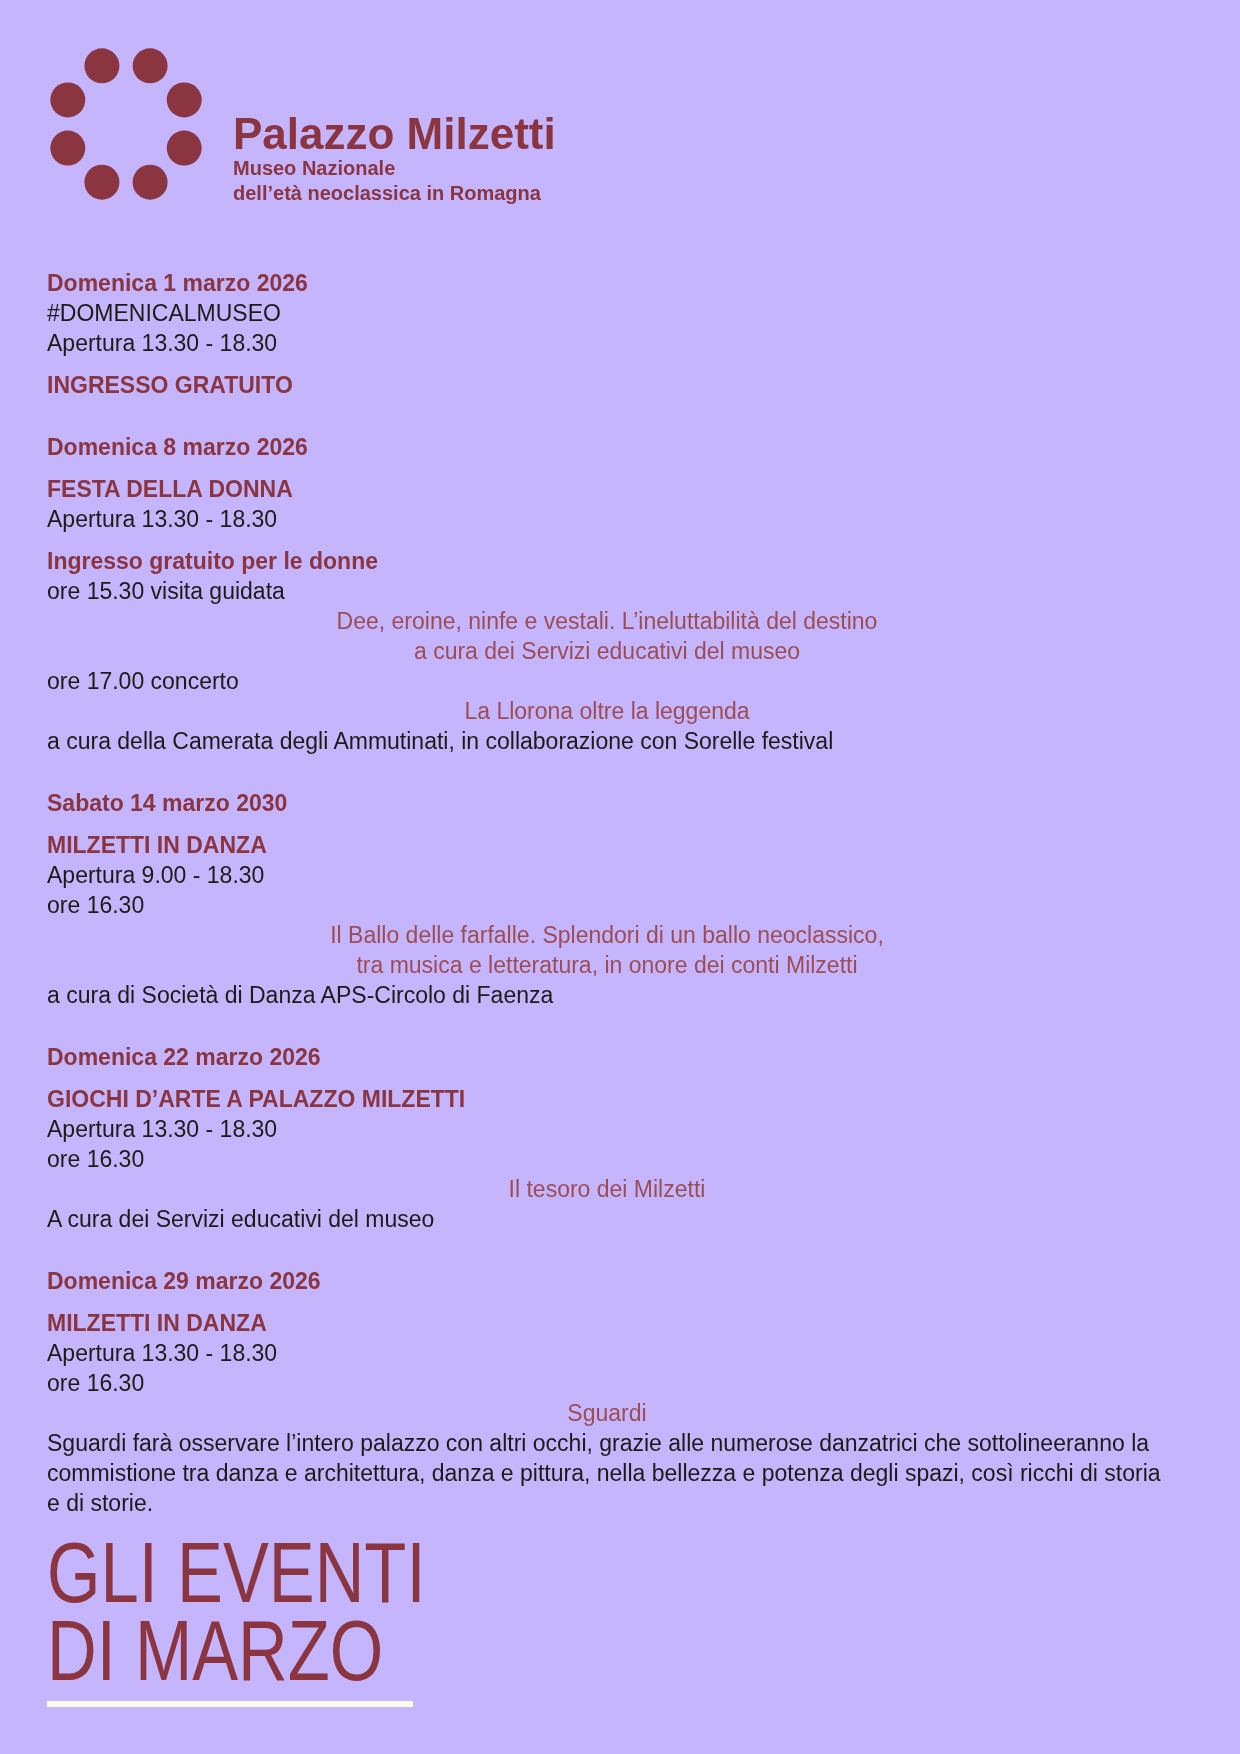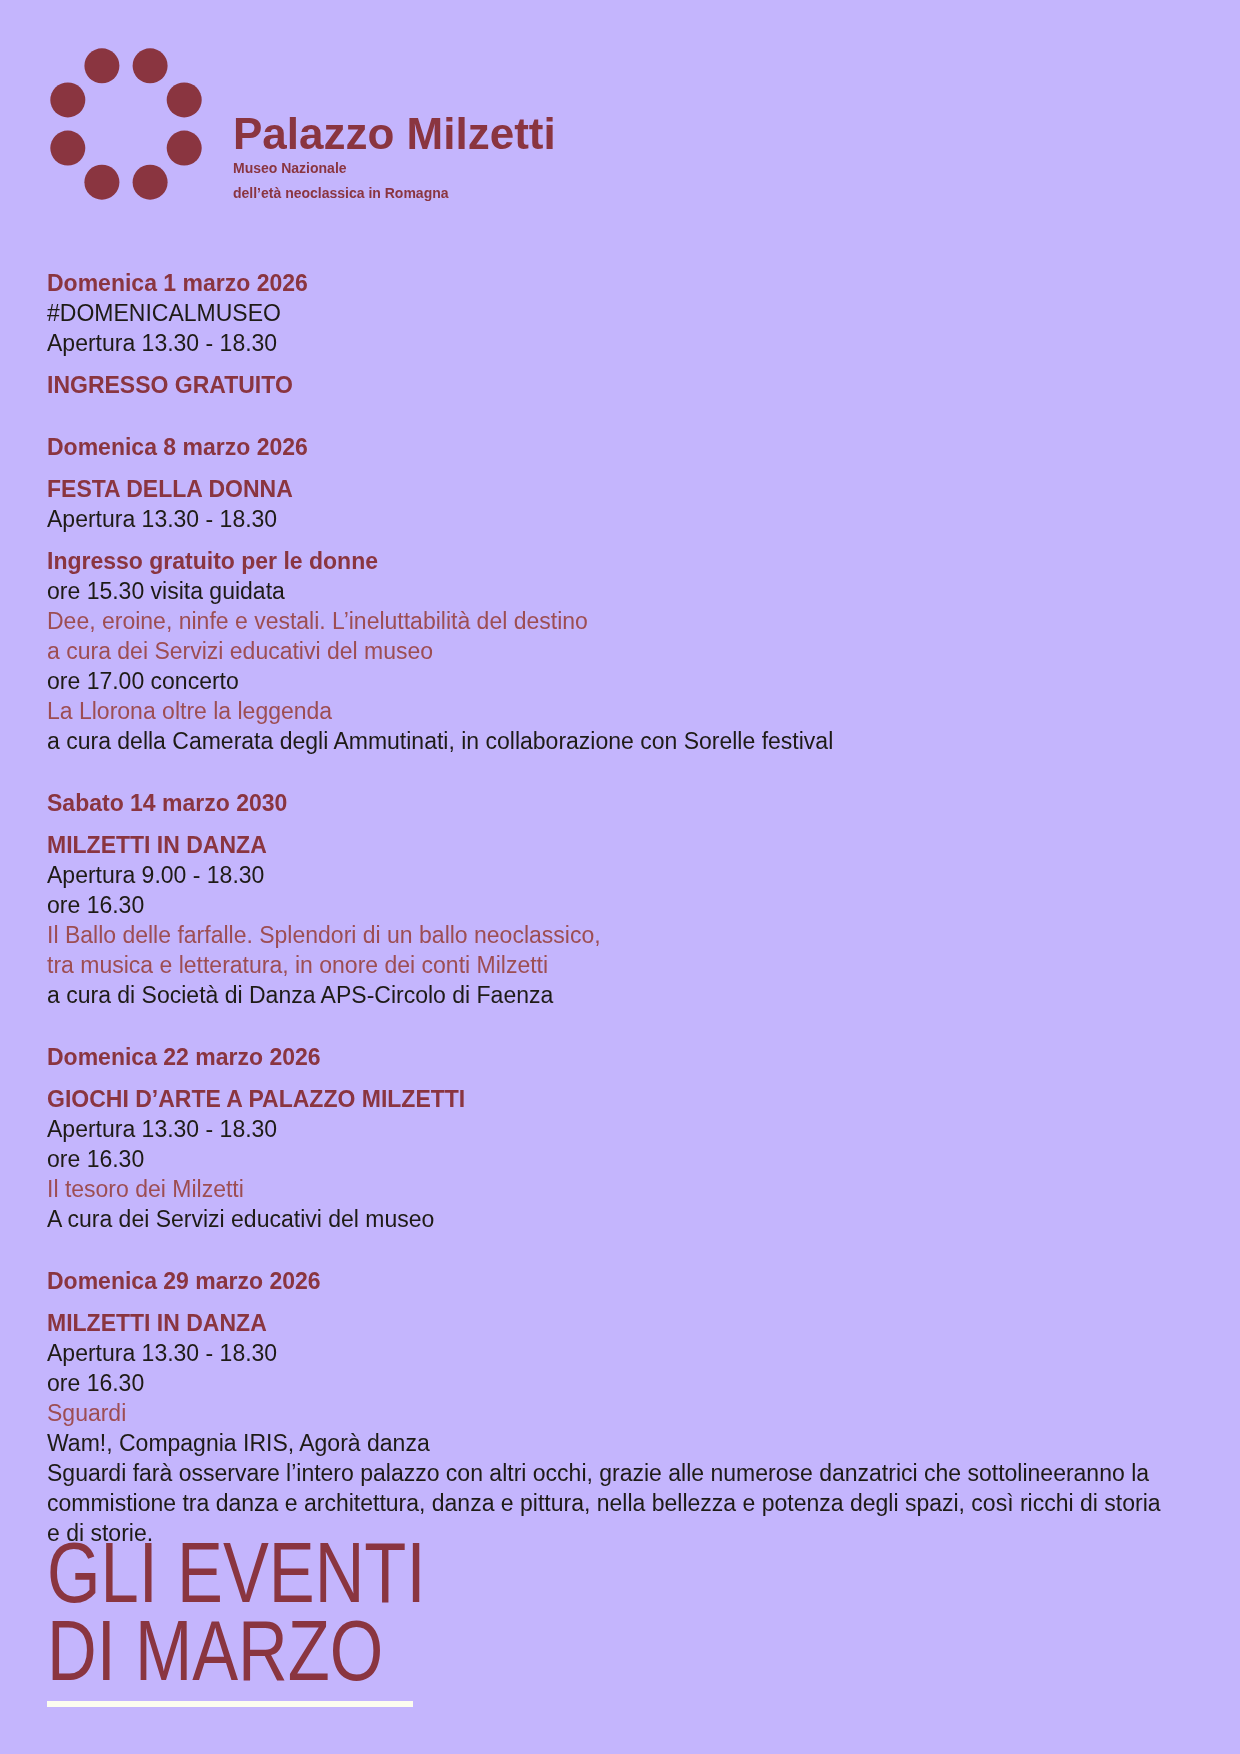--- a/index.html
+++ b/index.html
@@ -36,42 +36,42 @@
     font-weight: bold;
     color: #8a3540;
     letter-spacing: 0px;
     white-space: nowrap;
   }
   .brand-subtitle {
     position: absolute;
     left: 233px;
     top: 156px;
     margin: 0;
-    font-size: 14px;
+    font-size: 20px;
     line-height: 25px;
     font-weight: bold;
     color: #8a3540;
     white-space: nowrap;
   }
 
   
   .events {
     position: absolute;
     left: 47px;
     top: 256px;
     width: 1120px;
   }
   .event-block { margin-bottom: 32px; }
   .event-line {
     font-size: 23px;
     line-height: 30px;
   }
   .l-boldred { color: #8a3540; font-weight: bold; margin-top: 12px; }
   .l-plain   { color: #1e1b16; font-weight: normal; }
-  .l-red     { color: #9d4d52; font-weight: normal; }
+  .l-red     { color: #9d4d52; font-weight: normal; text-align: center; }
 
   
   .footer-headline {
     position: absolute;
     left: 47px;
     top: 1533px;
     margin: 0;
     color: #8a3540;
     font-weight: normal;
     font-size: 86px;
@@ -148,21 +148,20 @@
         <div class="event-line l-plain">ore 16.30</div>
         <div class="event-line l-red">Il tesoro dei Milzetti</div>
         <div class="event-line l-plain">A cura dei Servizi educativi del museo</div>
       </div>
       <div class="event-block">
         <div class="event-line l-boldred">Domenica 29 marzo 2026</div>
         <div class="event-line l-boldred">MILZETTI IN DANZA</div>
         <div class="event-line l-plain">Apertura 13.30 - 18.30</div>
         <div class="event-line l-plain">ore 16.30</div>
         <div class="event-line l-red">Sguardi</div>
-        <div class="event-line l-plain">Wam!, Compagnia IRIS, Agorà danza</div>
         <div class="event-line l-plain">Sguardi farà osservare l’intero palazzo con altri occhi, grazie alle numerose danzatrici che sottolineeranno la commistione tra danza e architettura, danza e pittura, nella bellezza e potenza degli spazi, così ricchi di storia e di storie.</div>
       </div>
     </div>
 
   <h2 class="footer-headline"><span class="squeeze">GLI EVENTI</span><br>
   <span class="squeeze">DI MARZO</span></h2>
   <div class="footer-underline"></div>
 
 </div>
 

